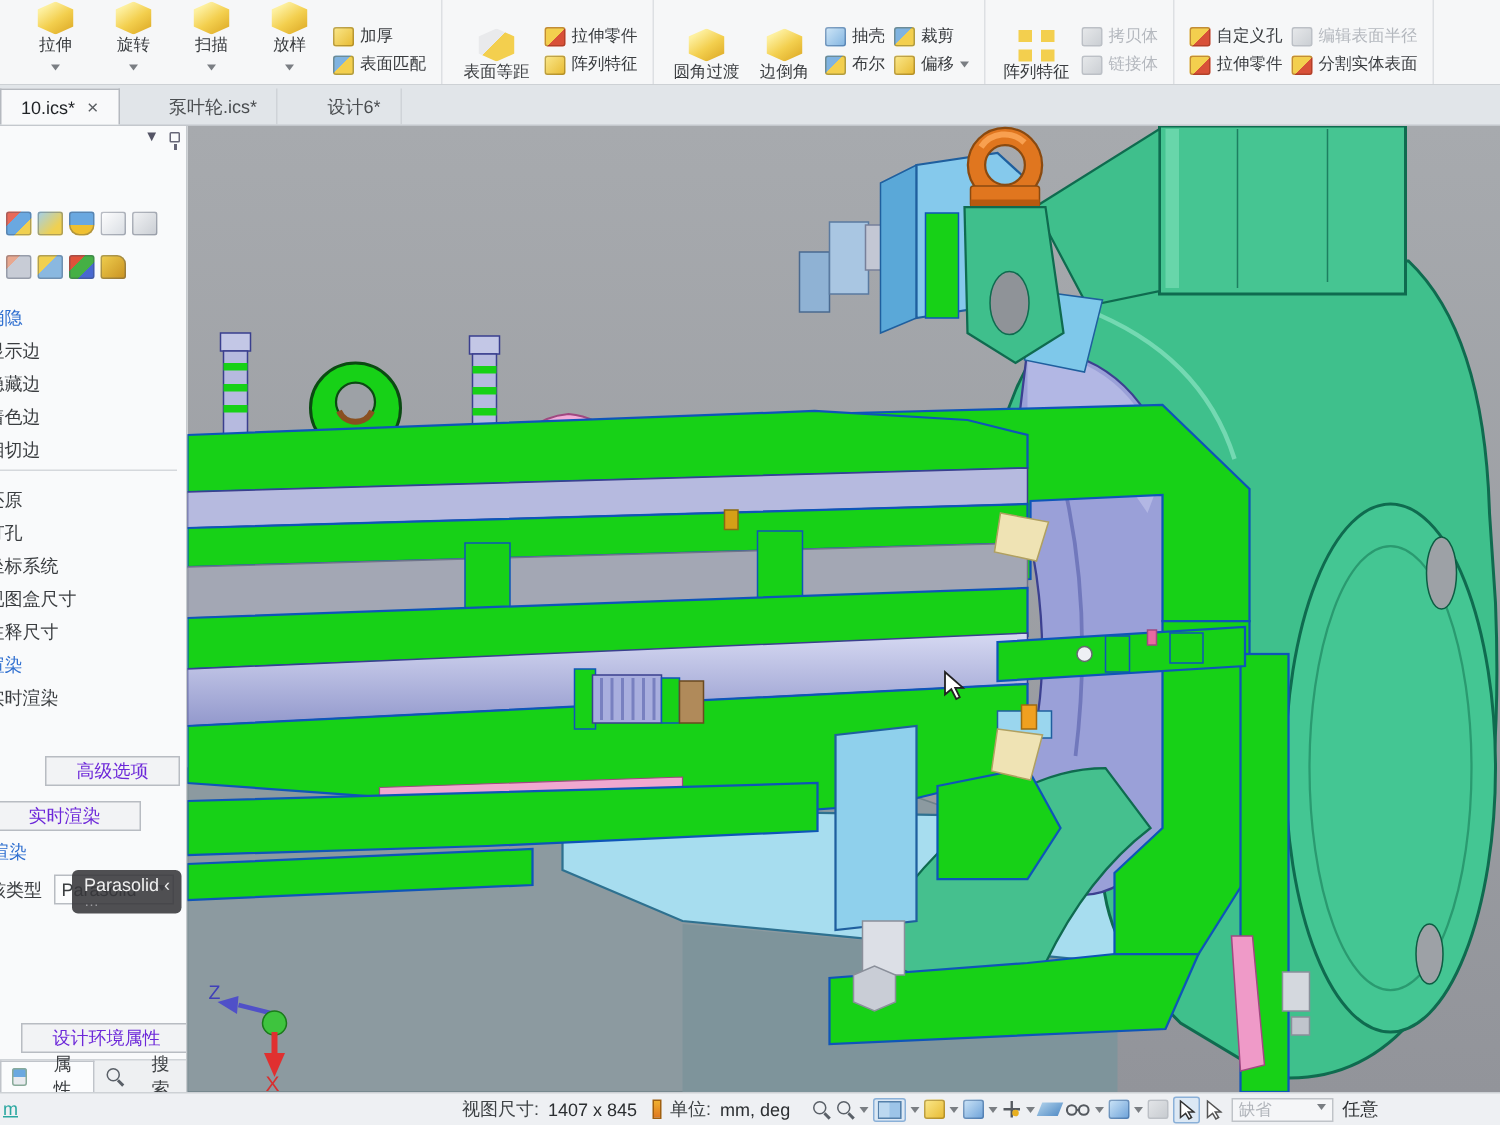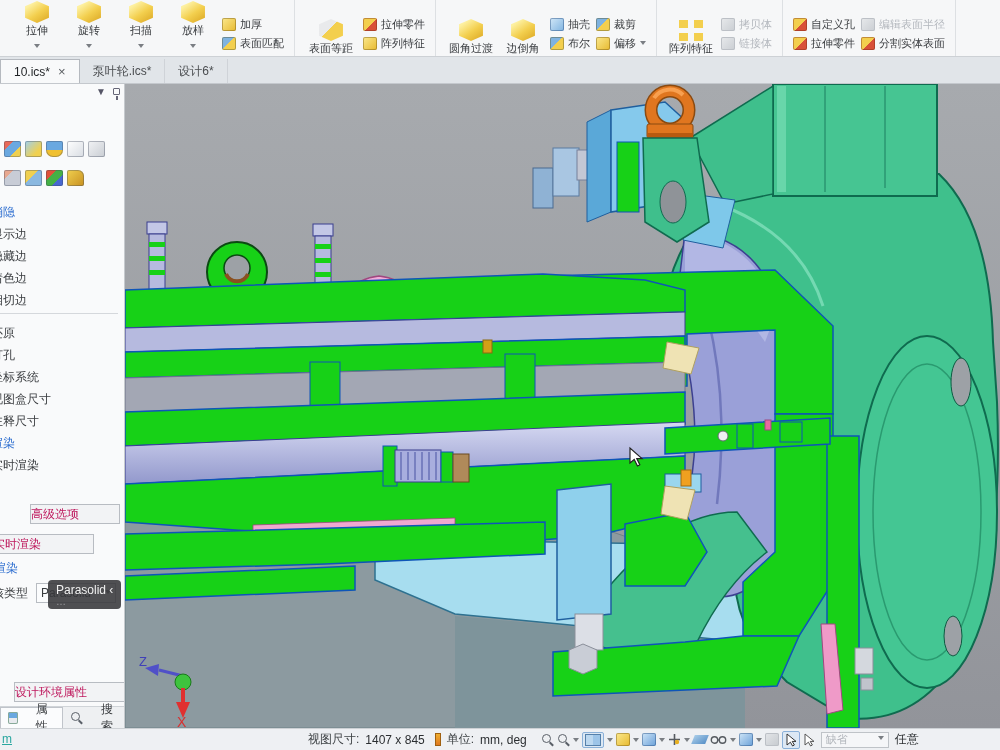--- a/index.html
+++ b/index.html
@@ -35,21 +35,21 @@
         background:linear-gradient(135deg,#fbe98e,#e7b92f);
         box-shadow:inset 0 0 0 1px rgba(120,90,20,.45); }
   .si.b { background:linear-gradient(135deg,#d2e8f8,#7fb3e0); box-shadow:inset 0 0 0 1px rgba(40,80,130,.45); }
   .si.m { background:linear-gradient(135deg,#7fb3e0 45%,#f3cf4e 45%); box-shadow:inset 0 0 0 1px rgba(80,80,40,.4); }
   .si.r { background:linear-gradient(135deg,#f3cf4e 55%,#d85038 55%); box-shadow:inset 0 0 0 1px rgba(120,40,20,.4); }
   .si.d { background:linear-gradient(135deg,#e8eaec,#c9cdd2); box-shadow:inset 0 0 0 1px #bcc0c6; }
 
   
   .tabbar { position:absolute; top:57px; left:0; right:0; height:27px;
             background:#e1e5e9; border-bottom:1px solid #c4c8cd;
-            display:flex; align-items:flex-end; }
+            display:flex; align-items:flex-end;gap:20px; }
   .tab { height:24px; display:flex; align-items:center; padding:0 13px;
          font-size:12px; color:#4a4d50; border-right:1px solid #cfd3d8; cursor:default; }
   .tab.active { background:#f8f9fa; border:1px solid #b5b9bf; border-bottom:none; color:#1f2225; }
   .tclose { margin-left:8px; color:#5a5e62; font-size:13px; line-height:10px; }
 
   
   .panel { position:absolute; top:84px; left:0; width:125px; bottom:22px;
            background:#f9fafb; border-right:1px solid #c6cace; overflow:hidden; font-size:12px; }
   .phead { position:absolute; top:2px; right:4px; display:flex; gap:7px; align-items:center; color:#667; }
   .pcaret { font-size:10px; color:#556; }
@@ -65,21 +65,21 @@
   .pc6 { background:linear-gradient(135deg,#e8a890 30%,#c8ccd6 30%); }
   .pc7 { background:linear-gradient(135deg,#f0d050 40%,#8ab8e0 40%); }
   .pc8 { background:linear-gradient(135deg,#e0523a 33%,#45b045 33% 66%,#4868d0 66%); }
   .pc9 { background:linear-gradient(135deg,#f0d050,#c89020); border-radius:2px 6px 2px 2px; }
   .plist { position:absolute; left:0; width:100%; list-style:none; }
   .plist li { height:22px; line-height:22px; color:#3a3d40; white-space:nowrap; cursor:default; }
   .plist li span { display:inline-block; margin-left:-9px; }
   .plist li.sel span { color:#2f6fd0; }
   .pdivider { position:absolute; left:0; width:118px; border-top:1px solid #d5d8dc; }
   .pbtn { position:absolute; height:20px; background:#f2f3f5; border:1px solid #b8bcc2;
-          font-size:12px; color:#be185d; line-height:18px; cursor:default; }
+          font-size:12px; color:#6d28d9; text-align:center; line-height:18px; cursor:default; }
   .bluelink { position:absolute; color:#2f6fd0; white-space:nowrap; }
   .kernelrow { position:absolute; left:0; width:125px; height:22px; display:flex; align-items:center; }
   .klabel { width:36px; overflow:hidden; white-space:nowrap; text-indent:-8px; color:#3a3d40; }
   .kcombo { width:80px; height:20px; border:1px solid #b8bcc2; background:#fbfcfd;
             display:flex; align-items:center; justify-content:space-between; padding:0 4px; color:#3a3d40; }
   .tooltip { position:absolute; background:rgba(55,55,58,.88); color:#f0f0f0; border-radius:4px;
              padding:3px 8px; font-size:12px; z-index:5; white-space:nowrap; }
   .tooltip .dim { color:#9a9a9e; font-size:10px; line-height:9px; }
   .ptabs { position:absolute; left:0; bottom:0; height:22px; width:125px; display:flex;
            align-items:flex-end; background:#eef0f2; border-top:1px solid #d0d4d8; }

